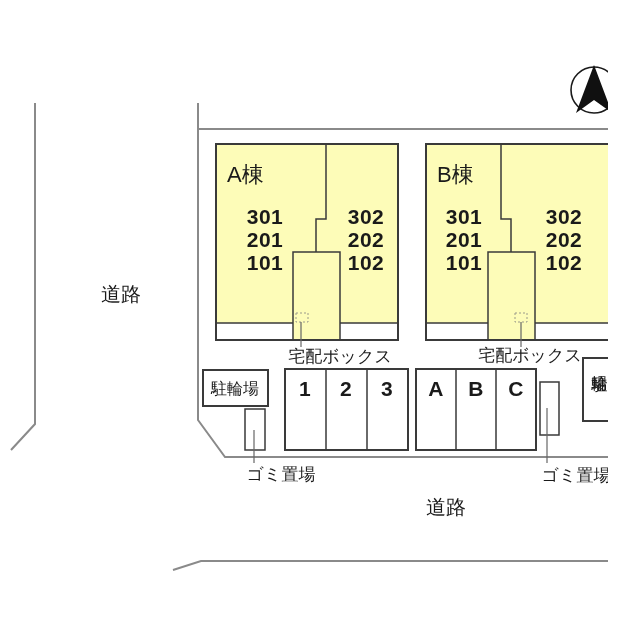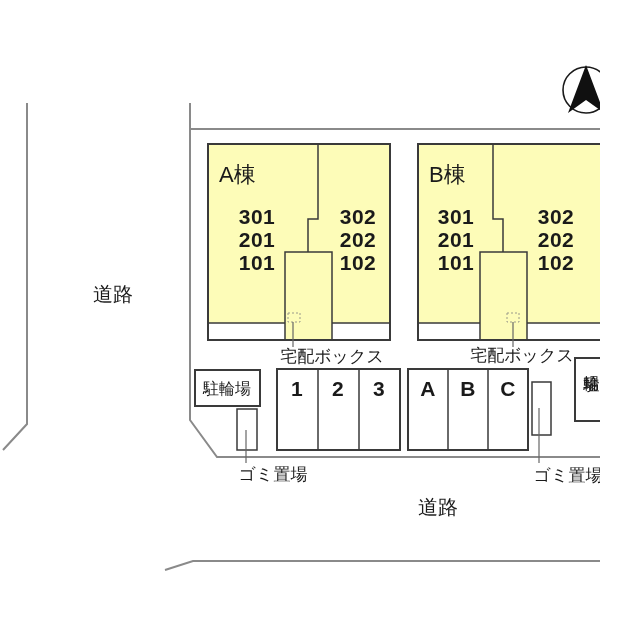--- a/index.html
+++ b/index.html
@@ -1,16 +1,16 @@
 <!DOCTYPE html>
 <html><head>
 <meta charset="utf-8">
 <style>
   html,body{margin:0;padding:0;background:#ffffff;}
-  .stage{width:600px;height:640px;position:relative;background:#ffffff;overflow:hidden;}
+  .stage{width:600px;height:640px;position:relative;background:#ffffff;overflow:hidden;padding-left:8px;}
   svg{display:block;font-family:"Liberation Sans","DejaVu Sans",sans-serif;}
   text{fill:#1a1a1a;}
   .jp{font-weight:500;}
   .num{font-weight:600;letter-spacing:0.5px;}
 </style>
 </head>
 <body>
 
 <div class="stage">
 <svg width="640" height="640" viewBox="0 0 640 640">

